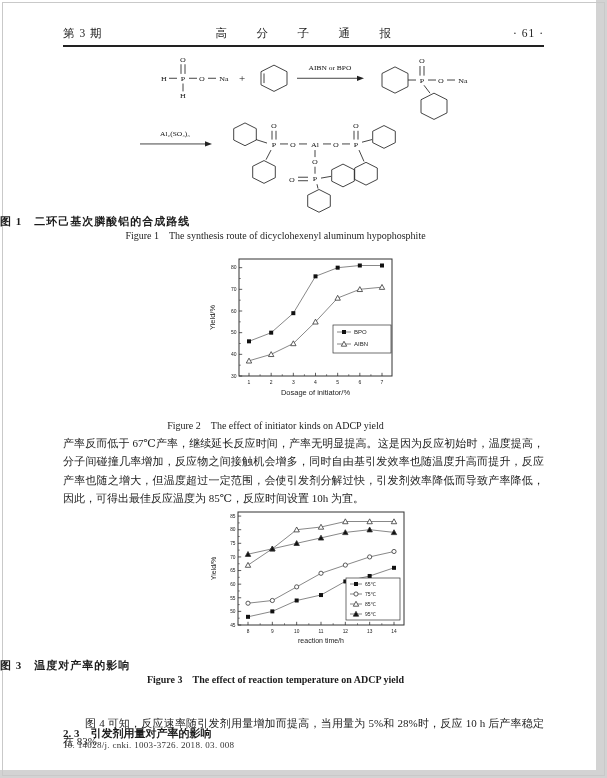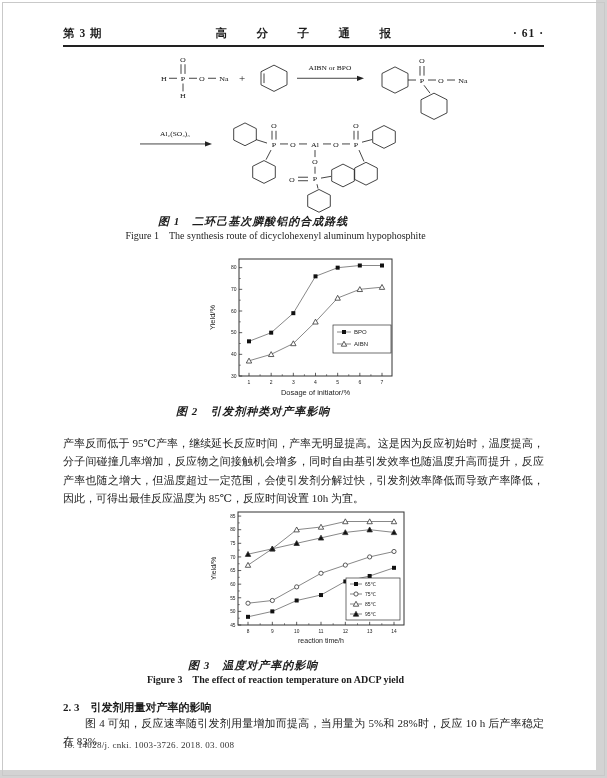--- a/index.html
+++ b/index.html
@@ -2,27 +2,27 @@
 <html><head>
 <meta charset="utf-8">
 <style>
   html,body{margin:0;padding:0;background:#e9e9e9;}
   .page{position:relative;width:607px;height:778px;background:#ffffff;overflow:hidden;
         font-family:"Liberation Serif","DejaVu Serif",serif;color:#1c1c1c;}
   .frame{position:absolute;inset:2px;border:1px solid #c9c9c9;pointer-events:none;}
   .edge-right{position:absolute;top:0;right:0;width:11px;height:100%;background:#d3d3d3;}
   .edge-bottom{position:absolute;left:0;bottom:0;width:100%;height:8px;background:#d3d3d3;}
   .header{position:absolute;top:26px;left:63px;width:481px;display:flex;align-items:baseline;
-          font-size:11.5px;font-weight:bold;letter-spacing:1px;}
+          font-size:11.5px;font-weight:normal;letter-spacing:1px;}
   .header .issue{flex:0 0 auto;}
   .header .journal{flex:1 1 auto;text-align:center;letter-spacing:9px;padding-left:6px;}
   .header .pageno{flex:0 0 auto;margin-left:6px;}
   .header-rule{position:absolute;top:45px;left:63px;width:481px;height:2px;background:#222;}
   .abs{position:absolute;}
-  .cap-zh{width:506px;text-align:center;font-size:11px;font-weight:bold;letter-spacing:1px;font-style:italic;}
+  .cap-zh{width:506px;text-align:left;font-size:11px;font-weight:bold;letter-spacing:1px;}
   .cap-en{width:551px;text-align:center;font-size:10px;}
   .body-text{left:63px;width:481px;font-size:11px;line-height:18.4px;text-align:justify;}
   .sec-head{left:63px;width:481px;font-size:11px;font-weight:bold;}
   .indent{text-indent:22px;}
   .doi{left:63px;font-size:9px;letter-spacing:0.3px;color:#333;}
   svg{display:block;}
 </style>
 </head>
 <body>
 
@@ -170,23 +170,23 @@
       <polygon points="177,34.466666666666654 179.7,39.36666666666666 174.3,39.36666666666666" fill="#fff" stroke="#333" stroke-width="0.8"></polygon>
       <rect x="128" y="75" width="58" height="28" fill="#fff" stroke="#333" stroke-width="0.7"></rect>
       <line x1="132" y1="82" x2="146" y2="82" stroke="#555" stroke-width="0.7"></line>
       <rect x="137" y="80" width="4" height="4" fill="#111"></rect>
       <text x="149" y="84.28" font-size="6" fill="#222">BPO</text>
       <line x1="132" y1="94" x2="146" y2="94" stroke="#555" stroke-width="0.7"></line>
       <polygon points="139,91.3 141.7,96.2 136.3,96.2" fill="#fff" stroke="#333" stroke-width="0.8"></polygon>
       <text x="149" y="96.28" font-size="6" fill="#222">AIBN</text>
     </svg>
 
-  <div class="abs cap-zh" style="top:404px;">图 2　引发剂种类对产率影响</div>
-
-  <div class="abs body-text" style="top:434px;">产率反而低于 95℃产率，继续延长反应时间，产率无明显提高。这是因为反应初始时，温度提高，分子间碰撞几率增加，反应物之间接触机会增多，同时自由基引发效率也随温度升高而提升，反应产率也随之增大，但温度超过一定范围，会使引发剂分解过快，引发剂效率降低而导致产率降低，因此，可得出最佳反应温度为 85℃，反应时间设置 10h 为宜。</div>
+  <div class="abs cap-en" style="top:419px;">Figure 2　The effect of initiator kinds on ADCP yield</div>
+
+  <div class="abs body-text" style="top:434px;">产率反而低于 67℃产率，继续延长反应时间，产率无明显提高。这是因为反应初始时，温度提高，分子间碰撞几率增加，反应物之间接触机会增多，同时自由基引发效率也随温度升高而提升，反应产率也随之增大，但温度超过一定范围，会使引发剂分解过快，引发剂效率降低而导致产率降低，因此，可得出最佳反应温度为 85℃，反应时间设置 10h 为宜。</div>
 
   <svg id="fig3" class="abs" style="left:207px;top:504px;" width="206" height="152" viewBox="0 0 206 152" font-family="Liberation Sans, DejaVu Sans, sans-serif">
       <rect x="31" y="8" width="166" height="113" fill="none" stroke="#333" stroke-width="1"></rect>
       <line x1="31" y1="121" x2="34.2" y2="121" stroke="#333" stroke-width="0.8"></line>
       <text x="28.5" y="122.8" text-anchor="end" font-size="4.8" fill="#222">45</text>
       <line x1="31" y1="114.19277108433735" x2="32.8" y2="114.19277108433735" stroke="#333" stroke-width="0.6"></line>
       <line x1="31" y1="107.3855421686747" x2="34.2" y2="107.3855421686747" stroke="#333" stroke-width="0.8"></line>
       <text x="28.5" y="109.1855421686747" text-anchor="end" font-size="4.8" fill="#222">50</text>
       <line x1="31" y1="100.57831325301206" x2="32.8" y2="100.57831325301206" stroke="#333" stroke-width="0.6"></line>
       <line x1="31" y1="93.7710843373494" x2="34.2" y2="93.7710843373494" stroke="#333" stroke-width="0.8"></line>
@@ -274,17 +274,17 @@
       <polygon points="149,97.3 151.7,102.2 146.3,102.2" fill="#fff" stroke="#333" stroke-width="0.8"></polygon>
       <text x="158" y="101.9" font-size="5" fill="#222">85℃</text>
       <line x1="143" y1="110" x2="155" y2="110" stroke="#555" stroke-width="0.7"></line>
       <polygon points="149,107.3 151.7,112.2 146.3,112.2" fill="#111" stroke="#333" stroke-width="0.8"></polygon>
       <text x="158" y="111.9" font-size="5" fill="#222">95℃</text>
     </svg>
 
   <div class="abs cap-zh" style="top:658px;">图 3　温度对产率的影响</div>
   <div class="abs cap-en" style="top:673px;font-weight:bold;">Figure 3　The effect of reaction temperature on ADCP yield</div>
 
-  <div class="abs sec-head" style="top:700px;">2. 3　引发剂用量对产率的影响</div>
+  <div class="abs sec-head" style="top:726px;">2. 3　引发剂用量对产率的影响</div>
   <div class="abs body-text indent" style="top:714px;">图 4 可知，反应速率随引发剂用量增加而提高，当用量为 5%和 28%时，反应 10 h 后产率稳定在 83%</div>
 
   <div class="abs doi" style="top:740px;">10. 14028/j. cnki. 1003-3726. 2018. 03. 008</div>
 </div>
 
 </body></html>

